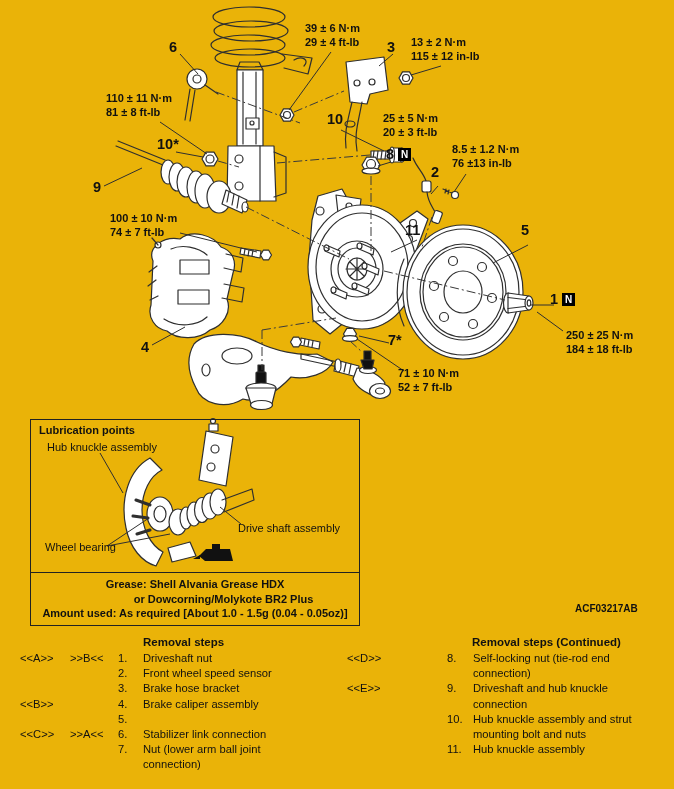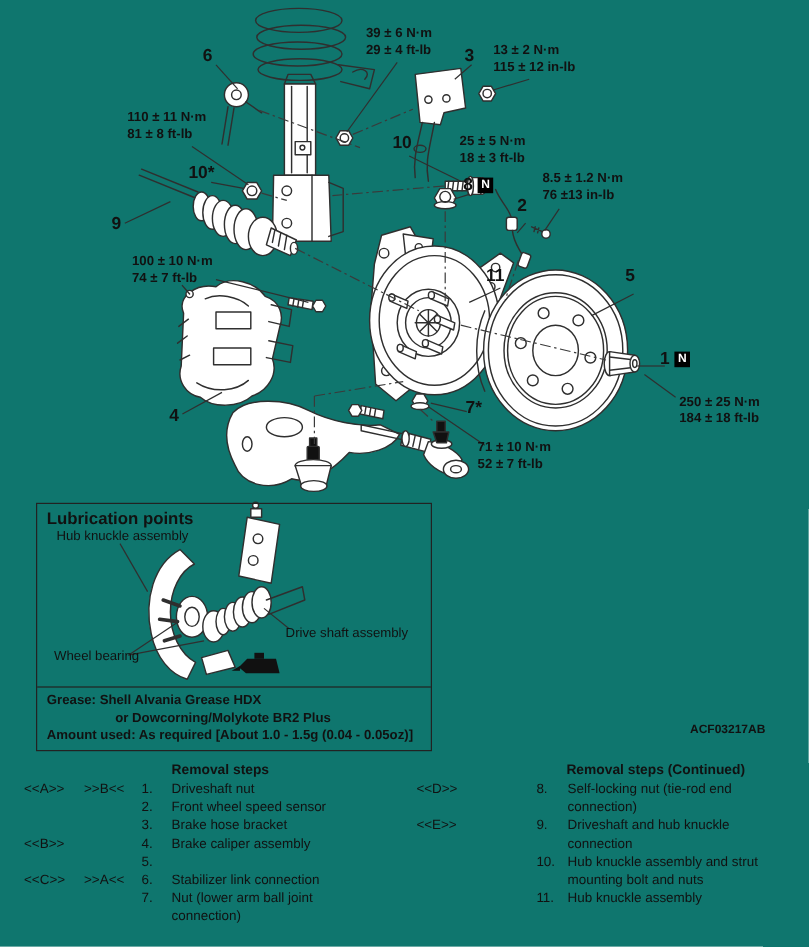--- a/index.html
+++ b/index.html
@@ -1,29 +1,29 @@
 <!DOCTYPE html>
 <html><head>
 <meta charset="utf-8">
 <style>
   html,body{margin:0;padding:0;background:#fff;}
-  .page{position:relative;width:674px;height:789px;background:#0f766e;overflow:hidden;
+  .page{position:relative;width:674px;height:789px;background:#eab308;overflow:hidden;
         font-family:"Liberation Sans",sans-serif;color:#111;}
   svg{position:absolute;left:0;top:0;}
   .art{fill:none;stroke:#2f2f2f;stroke-width:1.2;stroke-linejoin:round;stroke-linecap:round;}
   .dash{fill:none;stroke:#3a3a3a;stroke-width:1;stroke-dasharray:9 3 2 3;}
   .lead{fill:none;stroke:#2f2f2f;stroke-width:1;}
   .torque{position:absolute;font-weight:bold;font-size:11px;line-height:13.5px;white-space:nowrap;}
   .callout{position:absolute;font-weight:bold;font-size:14.5px;line-height:15px;white-space:nowrap;display:flex;align-items:center;gap:4px;}
   .nbadge{display:inline-flex;align-items:center;justify-content:center;width:13px;height:13px;background:#000;color:#fff;font-size:10px;font-weight:bold;}
   .lubbox{position:absolute;left:30px;top:419px;width:328px;height:205px;border:1.5px solid #222;}
-  .lubtitle{position:absolute;left:8px;top:4px;font-weight:bold;font-size:14px;white-space:nowrap;text-align:right;}
+  .lubtitle{position:absolute;left:8px;top:4px;font-weight:bold;font-size:11px;white-space:nowrap;text-align:right;}
   .lublabel{position:absolute;font-size:11px;white-space:nowrap;}
   .greasesec{position:absolute;left:0;right:0;top:152px;border-top:1.5px solid #222;
-             padding:4px 8px 0 8px;font-weight:bold;font-size:11px;line-height:14.5px;}
+             padding:4px 8px 0 8px;font-weight:bold;font-size:11px;line-height:14.5px;text-align:center;}
   .grease-indent{padding-left:57px;}
   .figcode{position:absolute;left:575px;top:603px;font-size:10px;font-weight:bold;}
   .rshead{position:absolute;font-weight:bold;font-size:11.5px;white-space:nowrap;}
   .rslist{position:absolute;font-size:11.2px;line-height:15.2px;}
   .rrow{display:grid;grid-template-columns:50px 48px 25px 156px;}
   .rrow-r{display:grid;grid-template-columns:100px 26px 172px;}
   .mk,.num,.txt{display:block;}
 </style>
 </head>
 <body>
@@ -302,21 +302,21 @@
   <div class="torque" style="left:411px;top:36px">
     <div>13 ± 2 N·m</div>
     <div>115 ± 12 in-lb</div>
   </div>
   <div class="torque" style="left:106px;top:92px">
     <div>110 ± 11 N·m</div>
     <div>81 ± 8 ft-lb</div>
   </div>
   <div class="torque" style="left:383px;top:112px">
     <div>25 ± 5 N·m</div>
-    <div>18 ± 3 ft-lb</div>
+    <div>20 ± 3 ft-lb</div>
   </div>
   <div class="torque" style="left:452px;top:143px">
     <div>8.5 ± 1.2 N·m</div>
     <div>76 ±13 in-lb</div>
   </div>
   <div class="torque" style="left:110px;top:212px">
     <div>100 ± 10 N·m</div>
     <div>74 ± 7 ft-lb</div>
   </div>
   <div class="torque" style="left:566px;top:329px">

